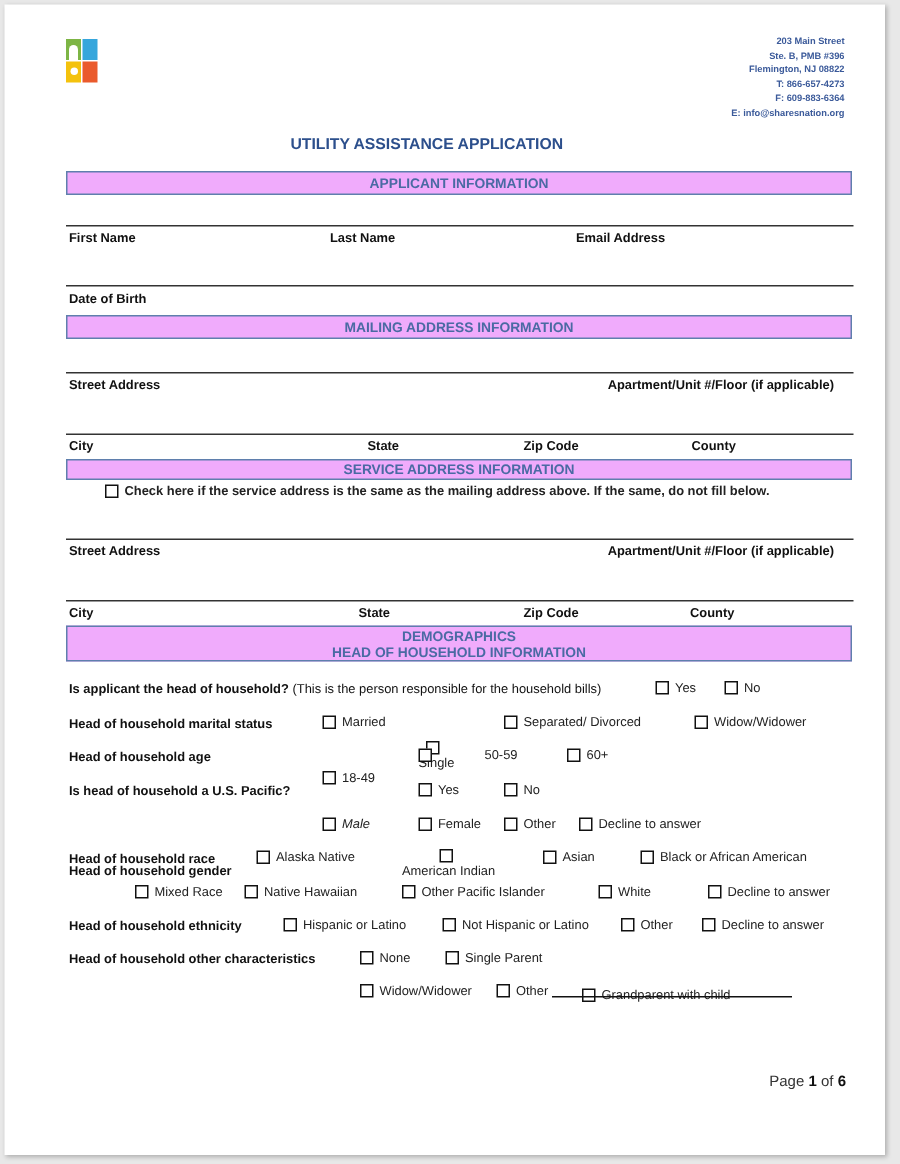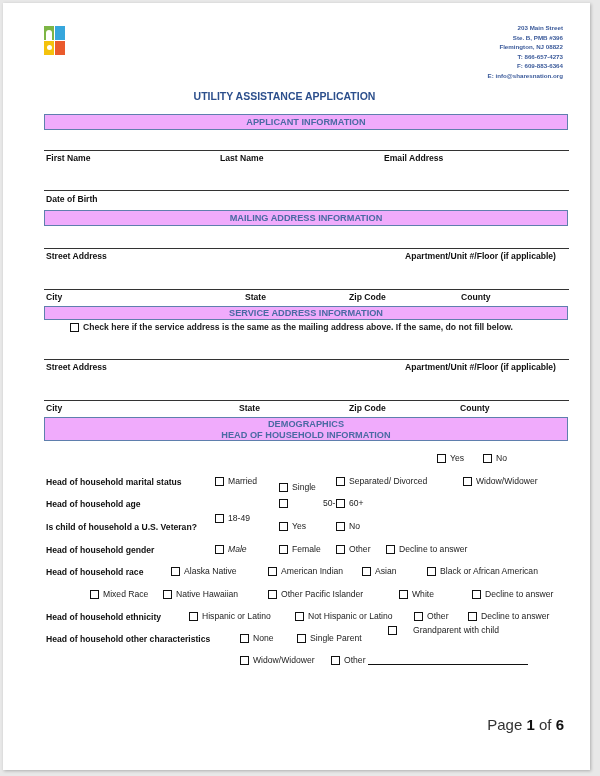--- a/index.html
+++ b/index.html
@@ -90,21 +90,21 @@
       margin-right: 4px;
       box-sizing: content-box;
       background: #fff;
     }
     .note { font-weight: normal; }
     .blank-line {
       display: inline-block; width: 160px; border-bottom: 1px solid #111;
       height: 9px; margin-left: 2px;
     }
     .page-num {
-      right: 26px; top: 713px; font-size: 15px; color: #333; padding-left: 31px;
+      right: 26px; top: 713px; font-size: 10px; color: #333; padding-left: 31px;
     }
     .page-num b { color: #111; }
   </style>
 </head>
 <body>
 
 <div class="sheet">
 
   <div class="abs logo">
     <div class="q q1"></div>
@@ -176,35 +176,39 @@
   <div class="abs lbl" style="left:43px;top:400px;">City</div>
   <div class="abs lbl" style="left:236px;top:400px;">State</div>
   <div class="abs lbl" style="left:346px;top:400px;">Zip Code</div>
   <div class="abs lbl" style="left:457px;top:400px;">County</div>
 
   <div class="abs bar" style="top:414px;height:24px;line-height:10.5px;padding-top:1px;">
     <div>DEMOGRAPHICS</div>
     <div>HEAD OF HOUSEHOLD INFORMATION</div>
   </div>
 
+  <div class="abs lbl" style="left:43px;top:451px;">
+    <span>Is applicant the head of household?</span>
+    <span class="note">(This is the person responsible for the household bills)</span>
+  </div>
   <div class="abs opt" style="left:434px;top:450px;">
       <span class="cb"></span>
       <span>Yes</span>
     </div>
   <div class="abs opt" style="left:480px;top:450px;">
       <span class="cb"></span>
       <span>No</span>
     </div>
 
   <div class="abs lbl" style="left:43px;top:474px;">Head of household marital status</div>
   <div class="abs opt" style="left:212px;top:473px;">
       <span class="cb"></span>
       <span>Married</span>
     </div>
-  <div class="abs opt" style="left:276px;top:479px;">
+  <div class="abs opt" style="left:276px;top:491px;flex-direction:column;">
       <span class="cb"></span>
       <span>Single</span>
     </div>
   <div class="abs opt" style="left:333px;top:473px;">
       <span class="cb"></span>
       <span>Separated/ Divorced</span>
     </div>
   <div class="abs opt" style="left:460px;top:473px;">
       <span class="cb"></span>
       <span>Widow/Widower</span>
@@ -212,36 +216,36 @@
 
   <div class="abs lbl" style="left:43px;top:496px;">Head of household age</div>
   <div class="abs opt" style="left:212px;top:510px;">
       <span class="cb"></span>
       <span>18-49</span>
     </div>
   <div class="abs opt" style="left:276px;top:495px;gap:31px;">
       <span class="cb"></span>
       <span>50-59</span>
     </div>
-  <div class="abs opt" style="left:333px;top:495px;">
+  <div class="abs opt" style="left:333px;top:495px;padding-left:42px;">
       <span class="cb"></span>
       <span>60+</span>
     </div>
 
-  <div class="abs lbl" style="left:43px;top:519px;">Is child of household a U.S. Veteran?</div>
+  <div class="abs lbl" style="left:43px;top:519px;">Is head of household a U.S. Pacific?</div>
   <div class="abs opt" style="left:276px;top:518px;">
       <span class="cb"></span>
       <span>Yes</span>
     </div>
   <div class="abs opt" style="left:333px;top:518px;">
       <span class="cb"></span>
       <span>No</span>
     </div>
 
-  <div class="abs lbl" style="left:43px;top:542px;text-align:right;">Head of household gender</div>
+  <div class="abs lbl" style="left:43px;top:572px;text-align:right;">Head of household gender</div>
   <div class="abs opt" style="left:212px;top:541px;font-style:italic;">
       <span class="cb"></span>
       <span>Male</span>
     </div>
   <div class="abs opt" style="left:276px;top:541px;">
       <span class="cb"></span>
       <span>Female</span>
     </div>
   <div class="abs opt" style="left:333px;top:541px;">
       <span class="cb"></span>
@@ -250,21 +254,21 @@
   <div class="abs opt" style="left:383px;top:541px;">
       <span class="cb"></span>
       <span>Decline to answer</span>
     </div>
 
   <div class="abs lbl" style="left:43px;top:564px;">Head of household race</div>
   <div class="abs opt" style="left:168px;top:563px;">
       <span class="cb"></span>
       <span>Alaska Native</span>
     </div>
-  <div class="abs opt" style="left:265px;top:563px;">
+  <div class="abs opt" style="left:265px;top:563px;flex-direction:column;">
       <span class="cb"></span>
       <span>American Indian</span>
     </div>
   <div class="abs opt" style="left:359px;top:563px;">
       <span class="cb"></span>
       <span>Asian</span>
     </div>
   <div class="abs opt" style="left:424px;top:563px;">
       <span class="cb"></span>
       <span>Black or African American</span>
@@ -311,21 +315,21 @@
 
   <div class="abs lbl" style="left:43px;top:631px;">Head of household other characteristics</div>
   <div class="abs opt" style="left:237px;top:630px;">
       <span class="cb"></span>
       <span>None</span>
     </div>
   <div class="abs opt" style="left:294px;top:630px;">
       <span class="cb"></span>
       <span>Single Parent</span>
     </div>
-  <div class="abs opt" style="left:385px;top:622px;gap:12px;">
+  <div class="abs opt" style="left:385px;top:655px;">
       <span class="cb"></span>
       <span>Grandparent with child</span>
     </div>
 
   <div class="abs opt" style="left:237px;top:652px;">
       <span class="cb"></span>
       <span>Widow/Widower</span>
     </div>
   <div class="abs opt" style="left:328px;top:652px;">
       <span class="cb"></span>

